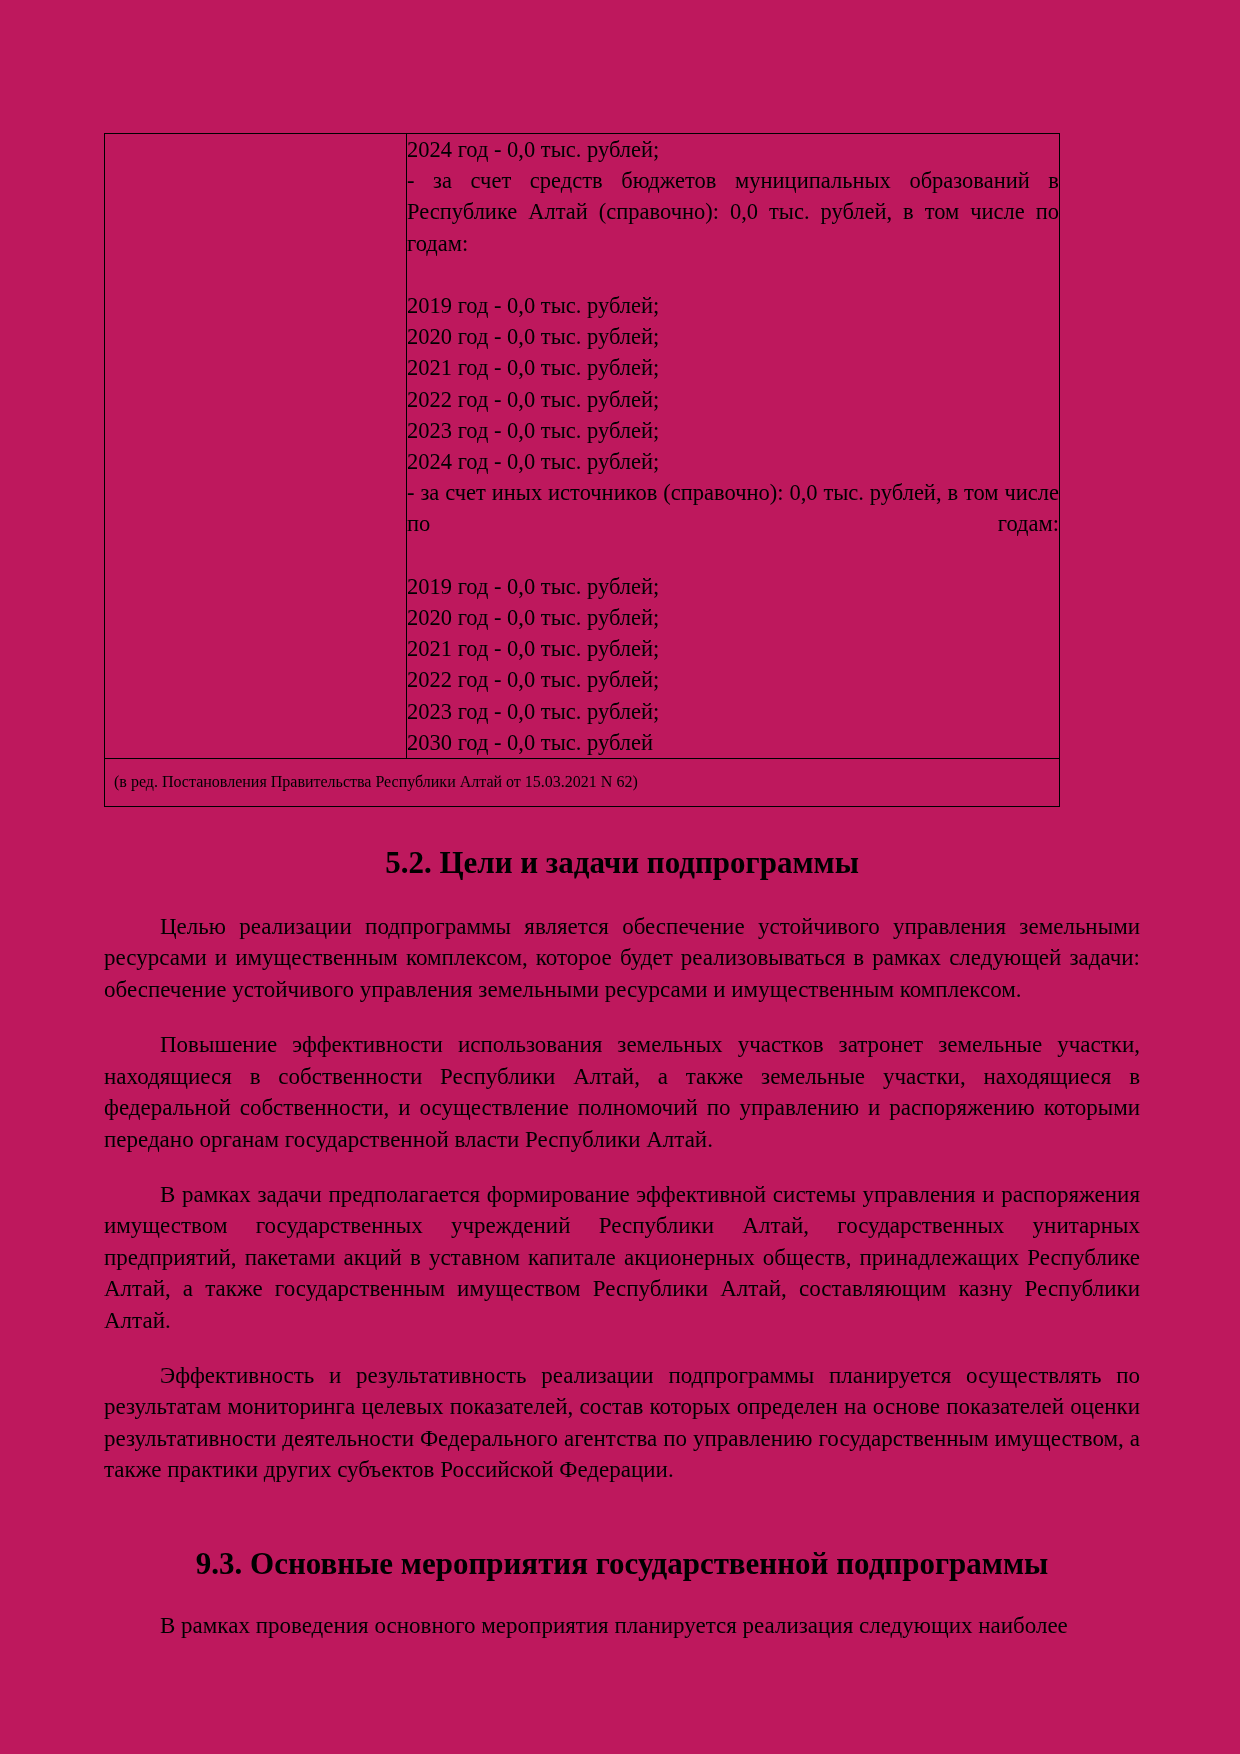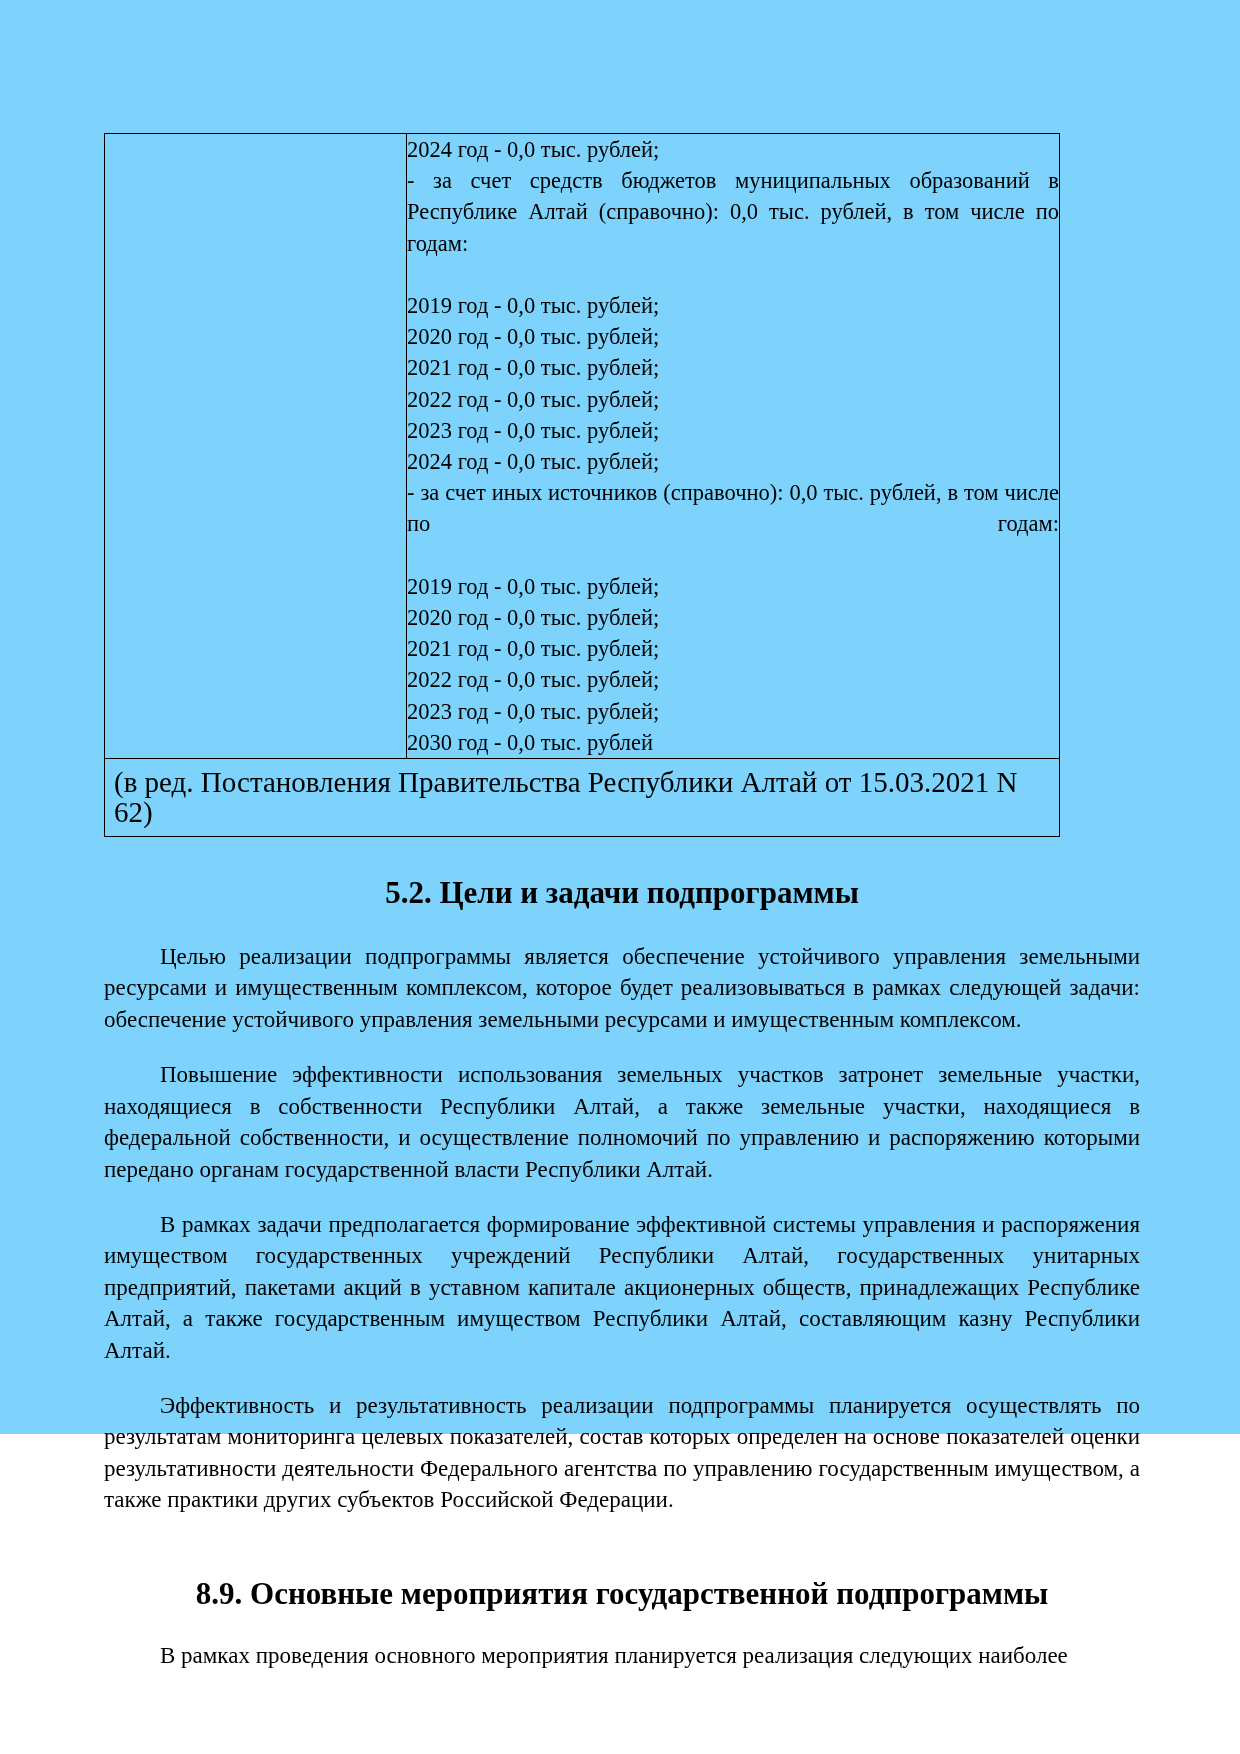--- a/index.html
+++ b/index.html
@@ -13,22 +13,22 @@
     font-family: "Liberation Serif", "DejaVu Serif", serif;
     color: #000000;
     position: relative;
     overflow: hidden;
   }
   .page {
     position: absolute;
     left: 0;
     top: 0;
     width: 1240px;
-    height: 1434px;
-    background: #7dd3fc;
+    height: 1754px;
+    background: #be185d;
   }
   .content {
     position: absolute;
     left: 104px;
     top: 133px;
     width: 1036px;
   }
 
   
   .budget-table {
@@ -63,21 +63,21 @@
   .cell-values .vline.just::after {
     content: "";
     display: inline-block;
     width: 100%;
   }
   .footer-row td {
     padding: 8px 9px 9px 9px;
     border-top: 1px solid #000;
   }
   .footer-note {
-    font-size: 29px;
+    font-size: 16px;
     line-height: 30px;
   }
 
   
   h2.section-heading {
     font-size: 31px;
     font-weight: bold;
     text-align: center;
     margin: 0;
     padding: 0;
@@ -136,19 +136,19 @@
     <div class="sp-h52"></div>
     <h2 class="section-heading">5.2. Цели и задачи подпрограммы</h2>
     <div class="sp-after-h52"></div>
 
     <p class="body-par">Целью реализации подпрограммы является обеспечение устойчивого управления земельными ресурсами и имущественным комплексом, которое будет реализовываться в рамках следующей задачи: обеспечение устойчивого управления земельными ресурсами и имущественным комплексом.</p>
     <p class="body-par">Повышение эффективности использования земельных участков затронет земельные участки, находящиеся в собственности Республики Алтай, а также земельные участки, находящиеся в федеральной собственности, и осуществление полномочий по управлению и распоряжению которыми передано органам государственной власти Республики Алтай.</p>
     <p class="body-par">В рамках задачи предполагается формирование эффективной системы управления и распоряжения имуществом государственных учреждений Республики Алтай, государственных унитарных предприятий, пакетами акций в уставном капитале акционерных обществ, принадлежащих Республике Алтай, а также государственным имуществом Республики Алтай, составляющим казну Республики Алтай.</p>
     <p class="body-par">Эффективность и результативность реализации подпрограммы планируется осуществлять по результатам мониторинга целевых показателей, состав которых определен на основе показателей оценки результативности деятельности Федерального агентства по управлению государственным имуществом, а также практики других субъектов Российской Федерации.</p>
 
     <div class="sp-h53"></div>
-    <h2 class="section-heading">8.9. Основные мероприятия государственной подпрограммы</h2>
+    <h2 class="section-heading">9.3. Основные мероприятия государственной подпрограммы</h2>
     <div class="sp-after-h53"></div>
 
     <p class="body-par">В рамках проведения основного мероприятия планируется реализация следующих наиболее</p>
 
   </div>
 </div>
 
 </body></html>

